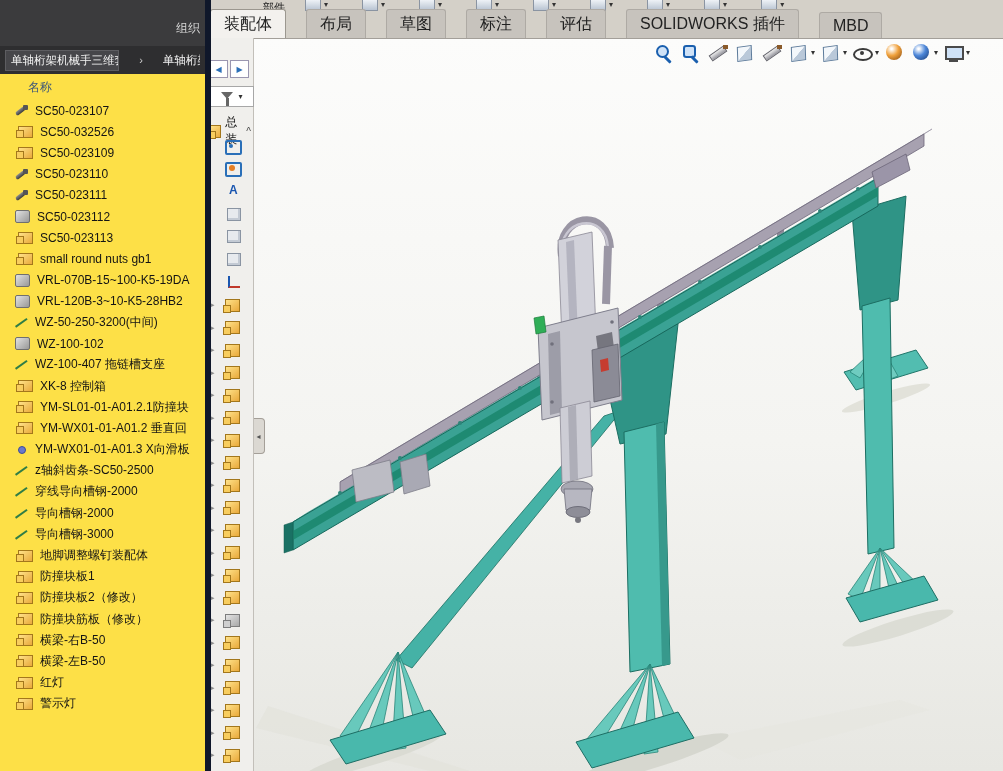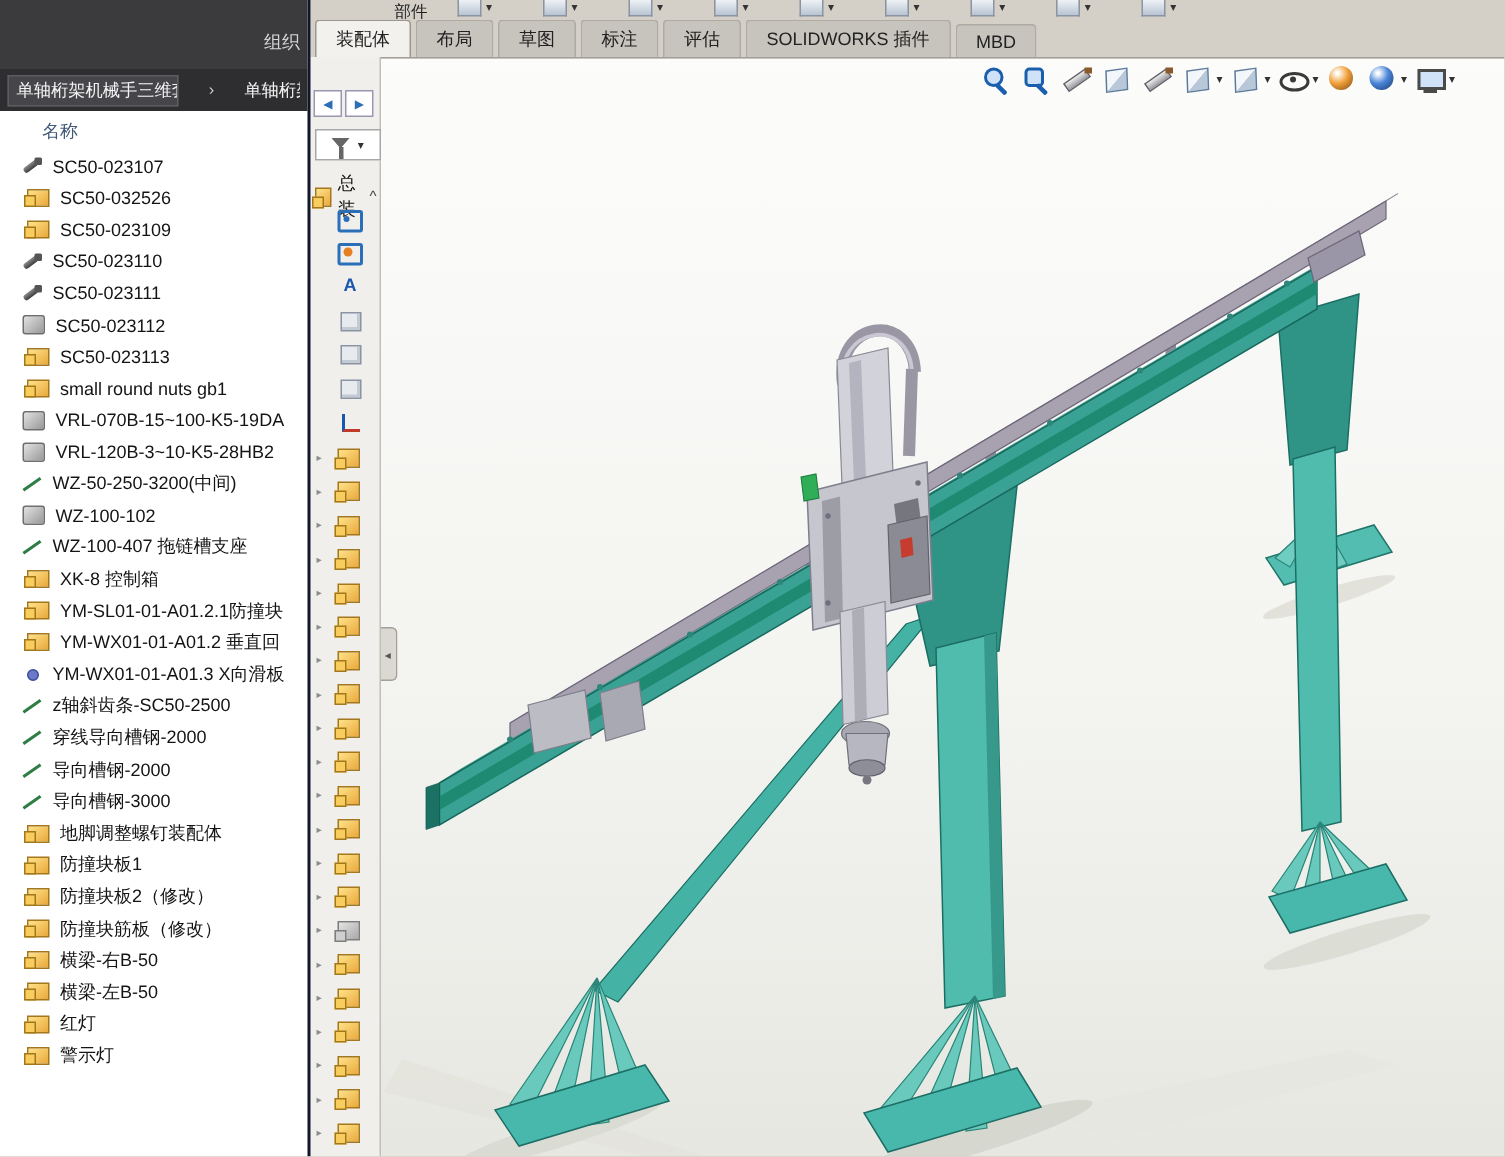--- a/index.html
+++ b/index.html
@@ -10,27 +10,27 @@
   .topstrip{position:absolute;left:205px;top:0;right:0;height:13px;background:#d4d0c8;overflow:hidden;z-index:3}
   .topstrip-label{position:absolute;left:58px;top:0;font-size:11px;color:#222}
   .tg-row{position:absolute;left:100px;top:0;display:flex;gap:34px}
   .tg{display:flex;align-items:flex-start;gap:3px}
   .tg-box{width:14px;height:10px;background:linear-gradient(#eef2f6,#b9c4d2);border:1px solid #8a94a2;border-top:none}
   .caret{font-size:8px;color:#333;line-height:10px}
 
   
   .tabbar{position:absolute;left:205px;top:13px;right:0;height:25px;background:#d4d0c8;
           border-bottom:1px solid #a39f99;display:flex;align-items:flex-end;padding-left:5px;z-index:3}
-  .tab{font-size:12px;color:#222;padding:4px 13px 3px;margin-right:3px;background:#c7c3bd;
+  .tab{font-size:16px;color:#222;padding:4px 13px 3px;margin-right:20px;background:#c7c3bd;
        border:1px solid #aeaaa4;border-bottom:none;border-radius:3px 3px 0 0;white-space:nowrap}
   .tab.active{background:#f3f1ee;border-color:#9b978f}
 
   
-  .explorer{position:absolute;left:0;top:0;width:205px;height:771px;background:#ffffff;
-            border-right:2px solid #0f172a;z-index:6}
+  .explorer{position:absolute;left:0;top:0;width:205px;height:771px;background:#fde047;
+            border-right:6px solid #0f172a;z-index:6}
   .exp-dark{position:absolute;left:0;top:0;width:100%;height:46px;background:#3b3b3d}
   .exp-menu{position:absolute;right:5px;top:20px;color:#d6d6d6;font-size:12px}
   .exp-crumbbar{position:absolute;left:0;top:46px;width:100%;height:28px;background:#2e2e30;
                 display:flex;align-items:center;gap:20px;padding:0 5px;box-sizing:border-box}
   .crumb{color:#f2f2f2;font-size:11.5px;white-space:nowrap;overflow:hidden}
   .crumb.first{background:#46464a;border:1px solid #5d5d61;padding:2px 5px}
   .crumb-sep{color:#cfcfcf;font-size:11px}
   .exp-colheader{position:absolute;left:28px;top:79px;font-size:12px;color:#3f5878}
   .exp-list{position:absolute;left:0;top:100px;width:100%;height:671px;overflow:hidden}
   .file-row{height:21.2px;display:flex;align-items:center;padding-left:15px;font-size:12px;

